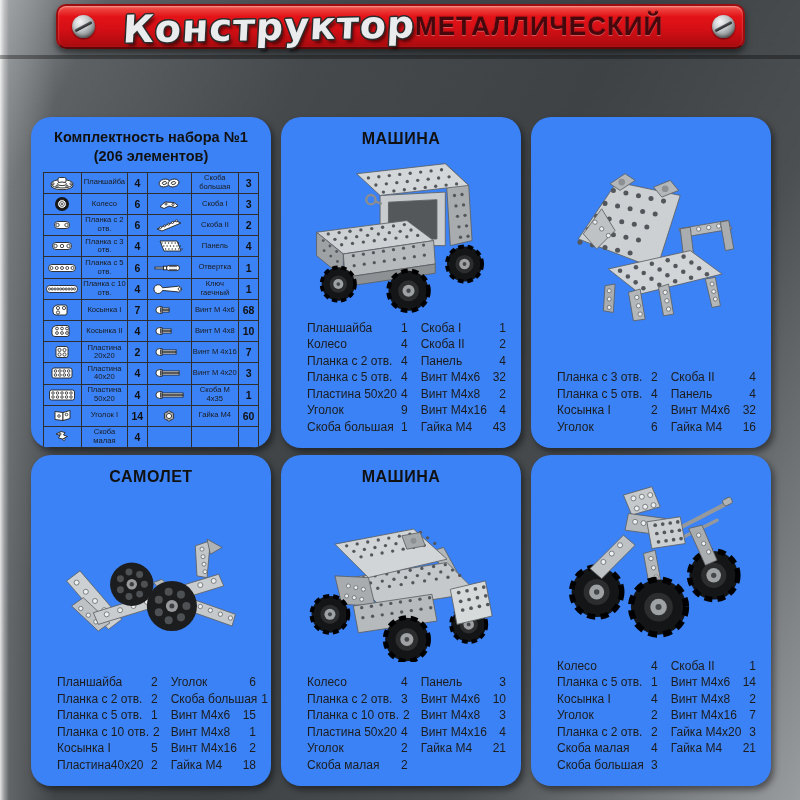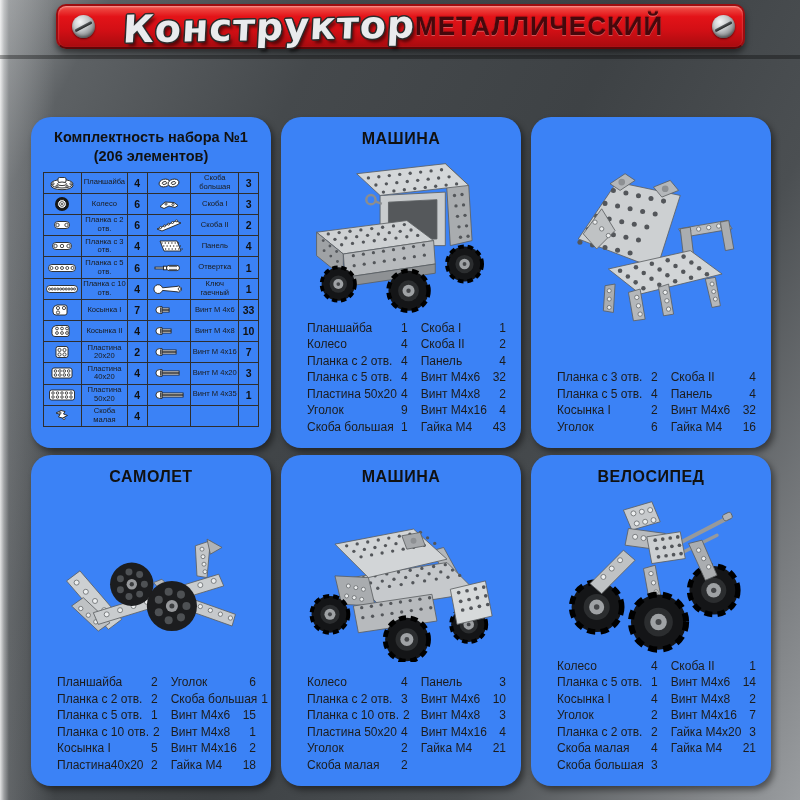--- a/index.html
+++ b/index.html
@@ -273,21 +273,21 @@
             <td class="cq">7</td>
             <td class="ci">
               <svg viewBox="0 0 34 16" width="34" height="16" xmlns="http://www.w3.org/2000/svg">
                 <path d="M7.5,4.6 a3.6,3.4 0 0 0 0,6.8 h2.6 v-6.8 z" fill="#fff" stroke="#222" stroke-width="0.9"></path>
                 <line x1="8.6" y1="5.4" x2="8.6" y2="10.6" stroke="#222" stroke-width="0.9"></line>
                 <rect x="10.1" y="6" width="7" height="4" fill="#fff" stroke="#222" stroke-width="0.9"></rect>
                 <line x1="10.1" y1="8" x2="17.1" y2="8" stroke="#222" stroke-width="1.6"></line>
               </svg>
             </td>
             <td class="cn">Винт М 4х6</td>
-            <td class="cq">33</td>
+            <td class="cq">68</td>
           </tr>
           <tr>
             <td class="ci">
               <svg viewBox="0 0 34 16" width="34" height="16" xmlns="http://www.w3.org/2000/svg">
                 <path d="M11,2.5 h11 q2,0 2,2 v7 q0,2 -2,2 h-12 q-3,0 -3,-3 v-4 q0,-3 4,-4 z" fill="#fff" stroke="#222" stroke-width="0.9"></path>
                 <circle cx="12" cy="5.5" r="1.4" fill="#fff" stroke="#222" stroke-width="0.8"></circle>
                 <circle cx="17" cy="5.5" r="1.4" fill="#fff" stroke="#222" stroke-width="0.8"></circle>
                 <circle cx="22" cy="5.5" r="1.4" fill="#fff" stroke="#222" stroke-width="0.8"></circle>
                 <circle cx="12" cy="10" r="1.4" fill="#fff" stroke="#222" stroke-width="0.8"></circle>
                 <circle cx="17" cy="10" r="1.4" fill="#fff" stroke="#222" stroke-width="0.8"></circle>
@@ -376,22 +376,43 @@
             <td class="cn">Пластина 50х20</td>
             <td class="cq">4</td>
             <td class="ci">
               <svg viewBox="0 0 34 16" width="34" height="16" xmlns="http://www.w3.org/2000/svg">
                 <path d="M7.5,4.6 a3.6,3.4 0 0 0 0,6.8 h2.6 v-6.8 z" fill="#fff" stroke="#222" stroke-width="0.9"></path>
                 <line x1="8.6" y1="5.4" x2="8.6" y2="10.6" stroke="#222" stroke-width="0.9"></line>
                 <rect x="10.1" y="6" width="21" height="4" fill="#fff" stroke="#222" stroke-width="0.9"></rect>
                 <line x1="10.1" y1="8" x2="31.1" y2="8" stroke="#222" stroke-width="1.6"></line>
               </svg>
             </td>
-            <td class="cn">Винт М 4х35</td>
+            <td class="cn">Скоба М 4х35</td>
             <td class="cq">1</td>
+          </tr>
+          <tr>
+            <td class="ci">
+              <svg viewBox="0 0 34 16" width="34" height="16" xmlns="http://www.w3.org/2000/svg">
+                <path d="M10,3.5 l8,1 v8 l-8,-1 z" fill="#fff" stroke="#222" stroke-width="0.9"></path>
+                <path d="M18,4.5 l7,-2 v8 l-7,2 z" fill="#fff" stroke="#222" stroke-width="0.9"></path>
+                <circle cx="14" cy="8" r="1.3" fill="#fff" stroke="#222" stroke-width="0.8"></circle>
+                <circle cx="21.5" cy="6.5" r="1.3" fill="#fff" stroke="#222" stroke-width="0.8"></circle>
+              </svg>
+            </td>
+            <td class="cn">Уголок I</td>
+            <td class="cq">14</td>
+            <td class="ci">
+              <svg viewBox="0 0 34 16" width="34" height="16" xmlns="http://www.w3.org/2000/svg">
+                <polygon points="17,2.8 21.6,5.4 21.6,10.6 17,13.2 12.4,10.6 12.4,5.4" fill="#fff" stroke="#222" stroke-width="0.9"></polygon>
+                <circle cx="17" cy="8" r="2.6" fill="#fff" stroke="#222" stroke-width="0.9"></circle>
+                <circle cx="17" cy="8" r="3.9" fill="none" stroke="#222" stroke-width="0.5"></circle>
+              </svg>
+            </td>
+            <td class="cn">Гайка М4</td>
+            <td class="cq">60</td>
           </tr>
           <tr>
             <td class="ci">
               <svg viewBox="0 0 34 16" width="34" height="16" xmlns="http://www.w3.org/2000/svg">
                 <path d="M11,5 l5,-2.5 4,1 -1.5,2.5 4,1.5 -5,2.5 -4,-1 1.5,-2.5 z" fill="#fff" stroke="#222" stroke-width="0.9"></path>
                 <circle cx="15" cy="5" r="1.05" fill="#fff" stroke="#222" stroke-width="0.8"></circle>
                 <circle cx="19" cy="10.5" r="1.05" fill="#fff" stroke="#222" stroke-width="0.8"></circle>
               </svg>
             </td>
             <td class="cn">Скоба малая</td>
@@ -977,21 +998,20 @@
           </div>
           <div class="prow">
             <span class="pn">Гайка М4</span>
             <span class="pq">21</span>
           </div>
         </div>
     </div>
   </section>
 
   <section class="card model-card">
-    <h3 class="model-title">ВЕЛОСИПЕД</h3>
     <div class="illo">
         <svg viewBox="0 0 230 195" xmlns="http://www.w3.org/2000/svg">
           <circle cx="50" cy="140" r="30" fill="#141517"></circle>
           <circle cx="50" cy="140" r="30" fill="none" stroke="#000" stroke-width="6.6" stroke-dasharray="9.6 6.6"></circle>
           <circle cx="50" cy="140" r="15.600000000000001" fill="#2b2d2f"></circle>
           <circle cx="50" cy="140" r="9" fill="#9fa2a5"></circle>
           <circle cx="50" cy="140" r="3.3" fill="#45474a"></circle>
           <circle cx="190" cy="120" r="29" fill="#141517"></circle>
           <circle cx="190" cy="120" r="29" fill="none" stroke="#000" stroke-width="6.38" stroke-dasharray="9.28 6.38"></circle>
           <circle cx="190" cy="120" r="15.08" fill="#2b2d2f"></circle>

